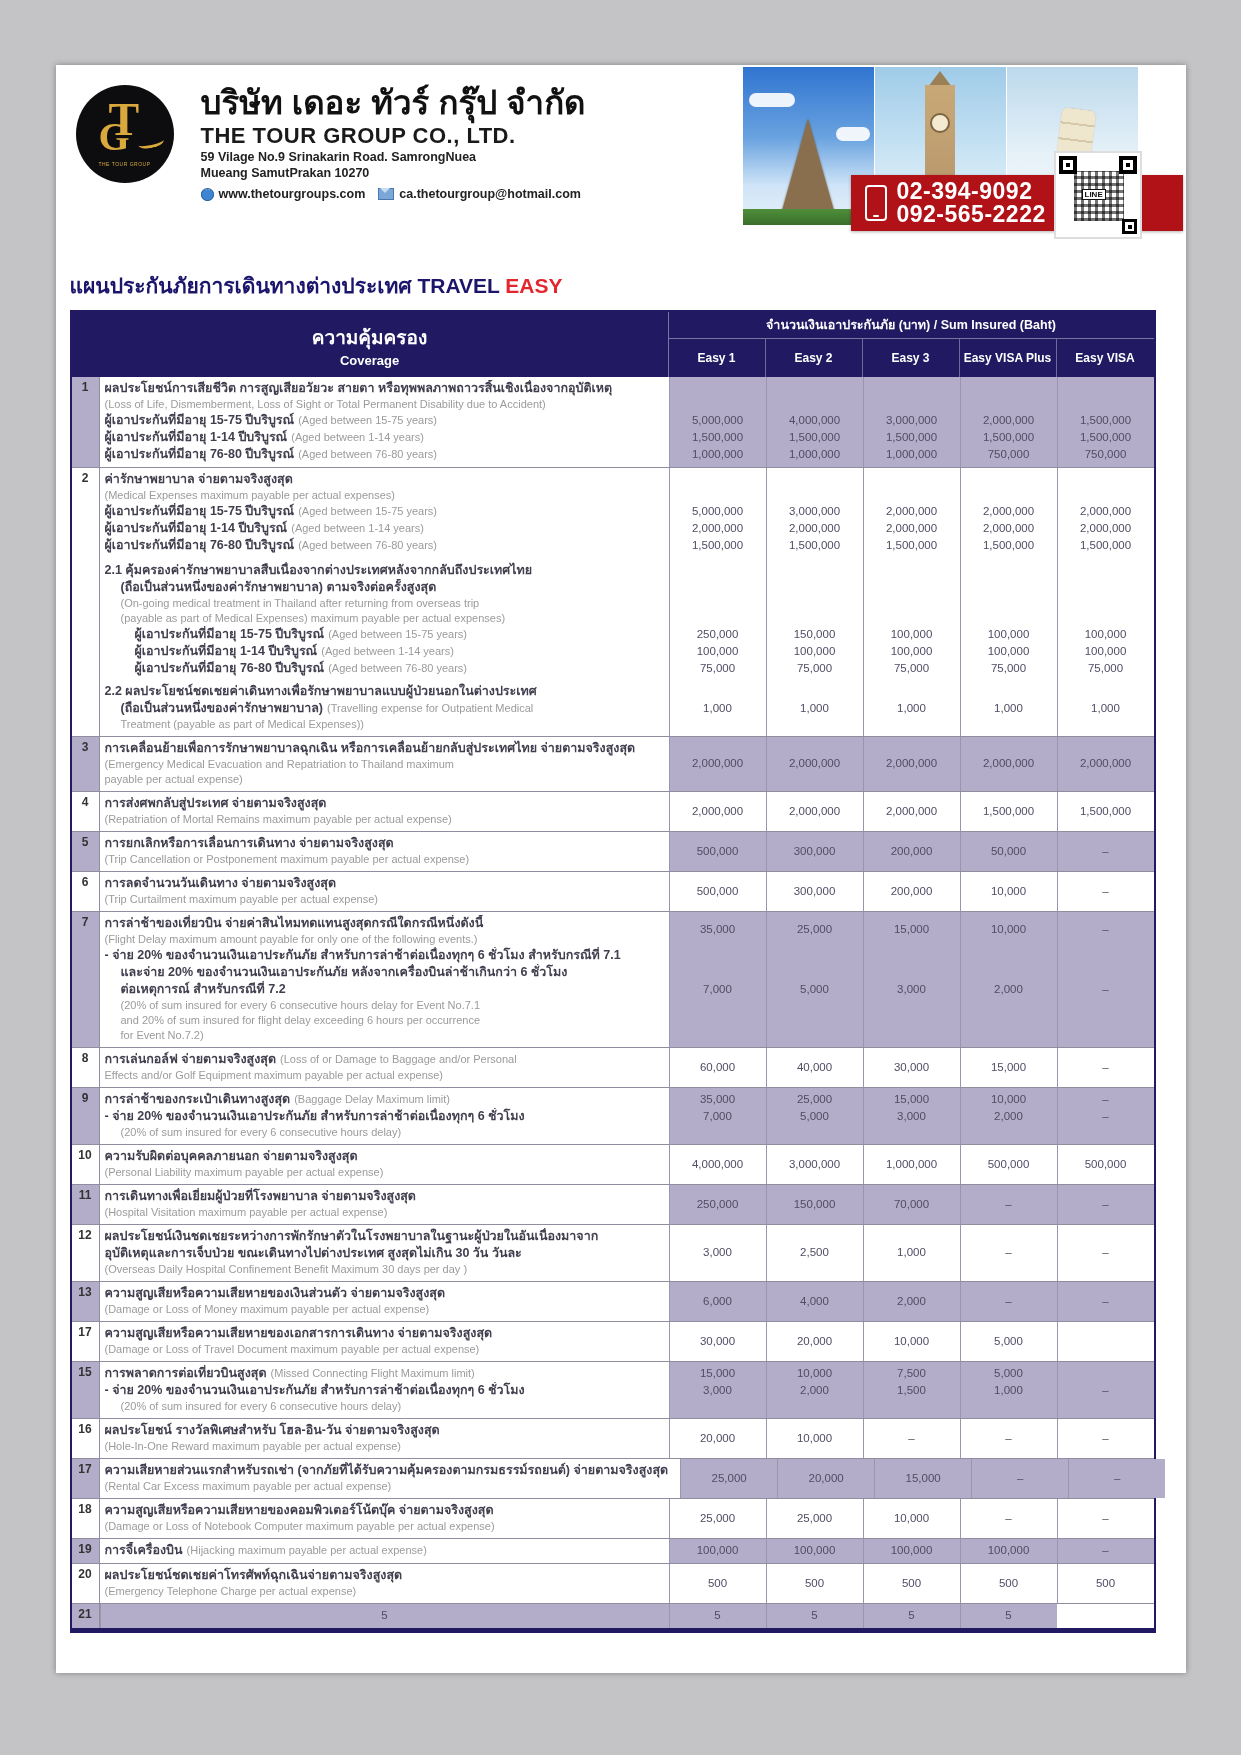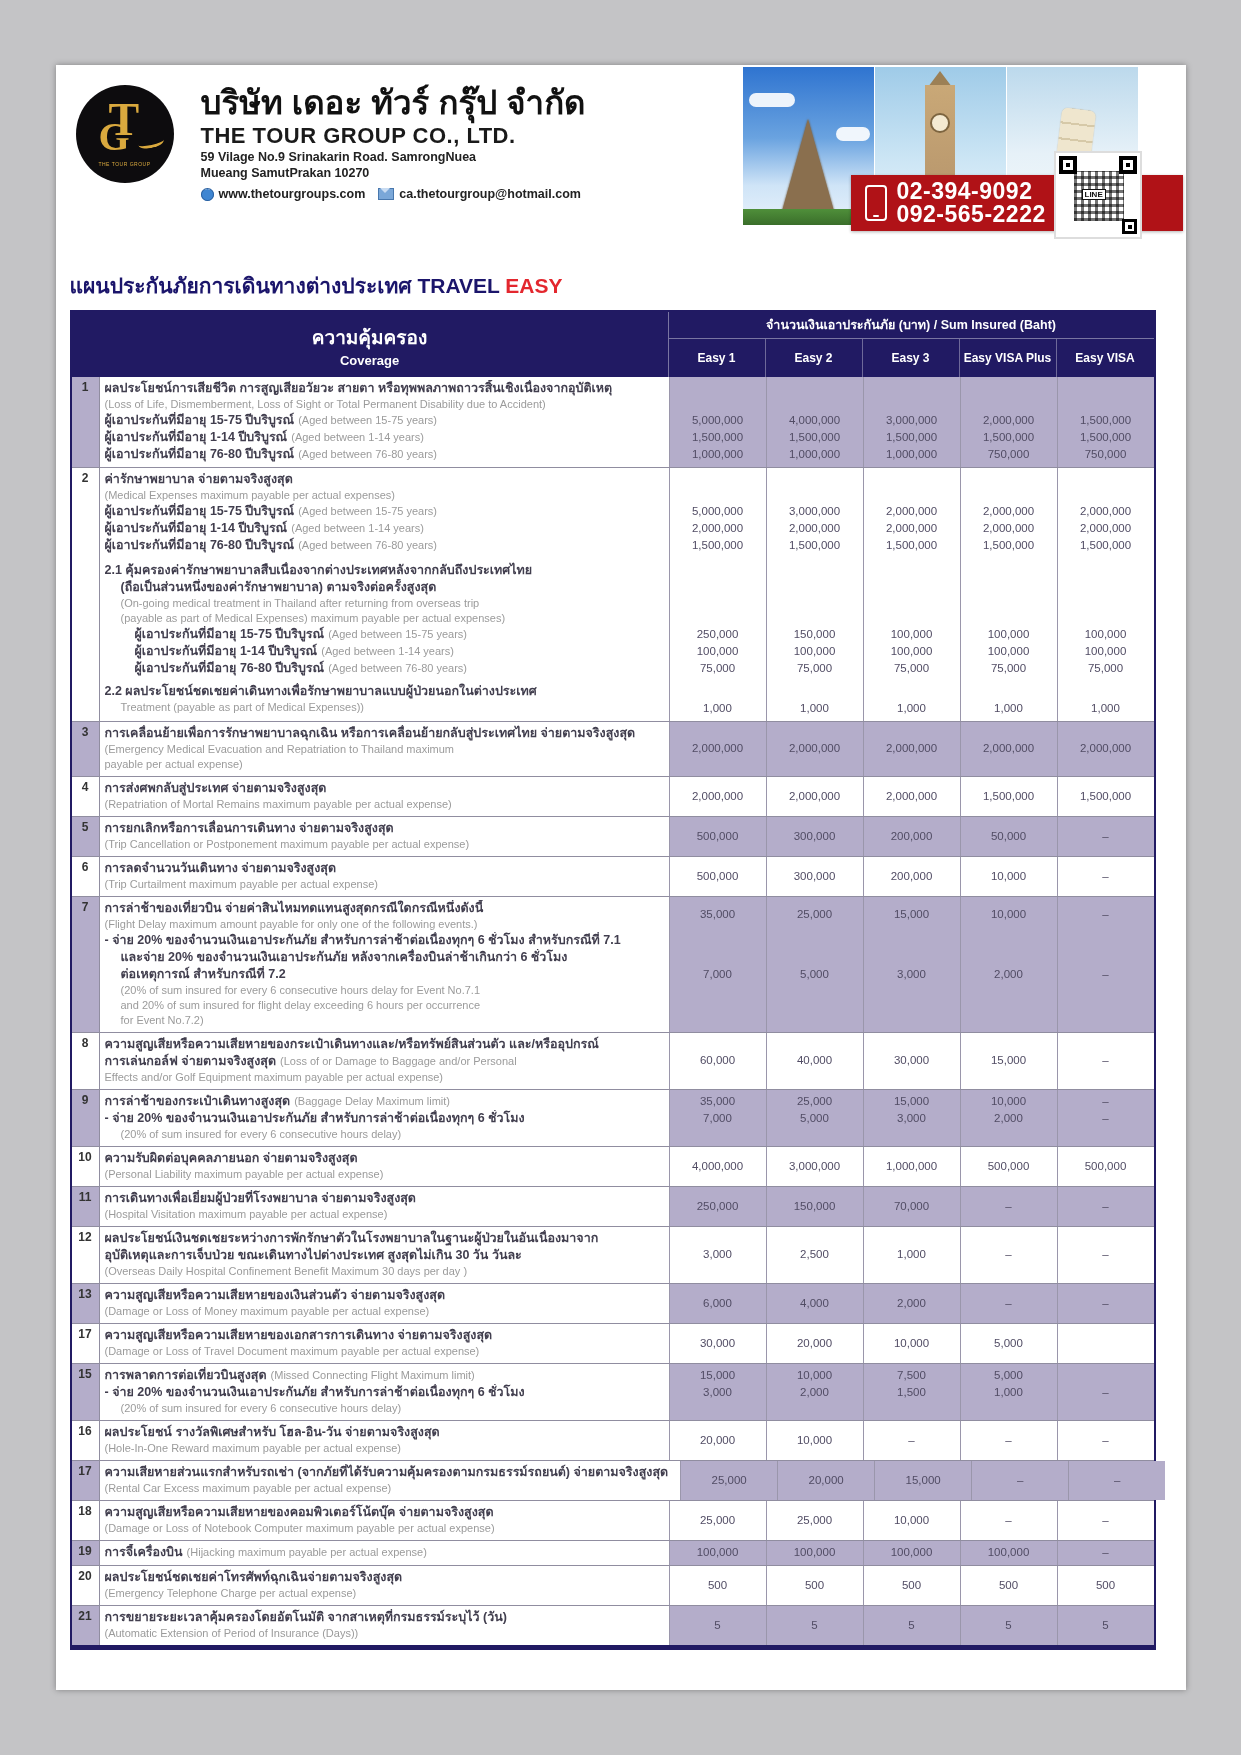--- a/index.html
+++ b/index.html
@@ -221,20 +221,21 @@
             <div class="gapline" style="height: 8px;"></div>
             <div class="line ind0"><span class="th">2.1 คุ้มครองค่ารักษาพยาบาลสืบเนื่องจากต่างประเทศหลังจากกลับถึงประเทศไทย</span></div>
             <div class="line ind1"><span class="th">(ถือเป็นส่วนหนึ่งของค่ารักษาพยาบาล) ตามจริงต่อครั้งสูงสุด</span></div>
             <div class="line ind1 eo"><span class="en">(On-going medical treatment in Thailand after returning from overseas trip</span></div>
             <div class="line ind1 eo"><span class="en">(payable as part of Medical Expenses) maximum payable per actual expenses)</span></div>
             <div class="line ind2"><span class="th">ผู้เอาประกันที่มีอายุ 15-75 ปีบริบูรณ์</span><span class="en">(Aged between 15-75 years)</span></div>
             <div class="line ind2"><span class="th">ผู้เอาประกันที่มีอายุ 1-14 ปีบริบูรณ์</span><span class="en">(Aged between 1-14 years)</span></div>
             <div class="line ind2"><span class="th">ผู้เอาประกันที่มีอายุ 76-80 ปีบริบูรณ์</span><span class="en">(Aged between 76-80 years)</span></div>
             <div class="gapline" style="height: 6px;"></div>
             <div class="line ind0"><span class="th">2.2 ผลประโยชน์ชดเชยค่าเดินทางเพื่อรักษาพยาบาลแบบผู้ป่วยนอกในต่างประเทศ</span></div>
+            <div class="line ind1"><span class="th">(ถือเป็นส่วนหนึ่งของค่ารักษาพยาบาล)</span><span class="en">(Travelling expense for Outpatient Medical</span></div>
             <div class="line ind1 eo"><span class="en">Treatment (payable as part of Medical Expenses))</span></div>
           </div>
           <div class="cell val">
             <div class="vi" style="margin-top: 32px;">5,000,000</div>
             <div class="vi">2,000,000</div>
             <div class="vi">1,500,000</div>
             <div class="vi" style="margin-top: 72px;">250,000</div>
             <div class="vi">100,000</div>
             <div class="vi">75,000</div>
             <div class="vi" style="margin-top: 23px;">1,000</div>
@@ -394,21 +395,20 @@
             <div class="vi" style="margin-top: 43px;">2,000</div>
           </div>
           <div class="cell val shade">
             <div class="vi" style="margin-top: 6px;">–</div>
             <div class="vi" style="margin-top: 43px;">–</div>
           </div>
         </div>
         <div class="trow">
           <div class="cell num">8</div>
           <div class="cell txt">
-            <div class="line ind0"><span class="th">ความสูญเสียหรือความเสียหายของกระเป๋าเดินทางและ/หรือทรัพย์สินส่วนตัว และ/หรืออุปกรณ์</span></div>
             <div class="line ind0"><span class="th">การเล่นกอล์ฟ จ่ายตามจริงสูงสุด</span><span class="en">(Loss of or Damage to Baggage and/or Personal</span></div>
             <div class="line ind0 eo"><span class="en">Effects and/or Golf Equipment maximum payable per actual expense)</span></div>
           </div>
           <div class="cell val vc">
             <div class="vi">60,000</div>
           </div>
           <div class="cell val vc">
             <div class="vi">40,000</div>
           </div>
           <div class="cell val vc">
@@ -692,24 +692,20 @@
           </div>
           <div class="cell val vc">
             <div class="vi">500</div>
           </div>
           <div class="cell val vc">
             <div class="vi">500</div>
           </div>
         </div>
         <div class="trow">
           <div class="cell num shade">21</div>
-          <div class="cell txt">
-            <div class="line ind0"><span class="th">การขยายระยะเวลาคุ้มครองโดยอัตโนมัติ จากสาเหตุที่กรมธรรม์ระบุไว้ (วัน)</span></div>
-            <div class="line ind0 eo"><span class="en">(Automatic Extension of Period of Insurance (Days))</span></div>
-          </div>
           <div class="cell val shade vc">
             <div class="vi">5</div>
           </div>
           <div class="cell val shade vc">
             <div class="vi">5</div>
           </div>
           <div class="cell val shade vc">
             <div class="vi">5</div>
           </div>
           <div class="cell val shade vc">

